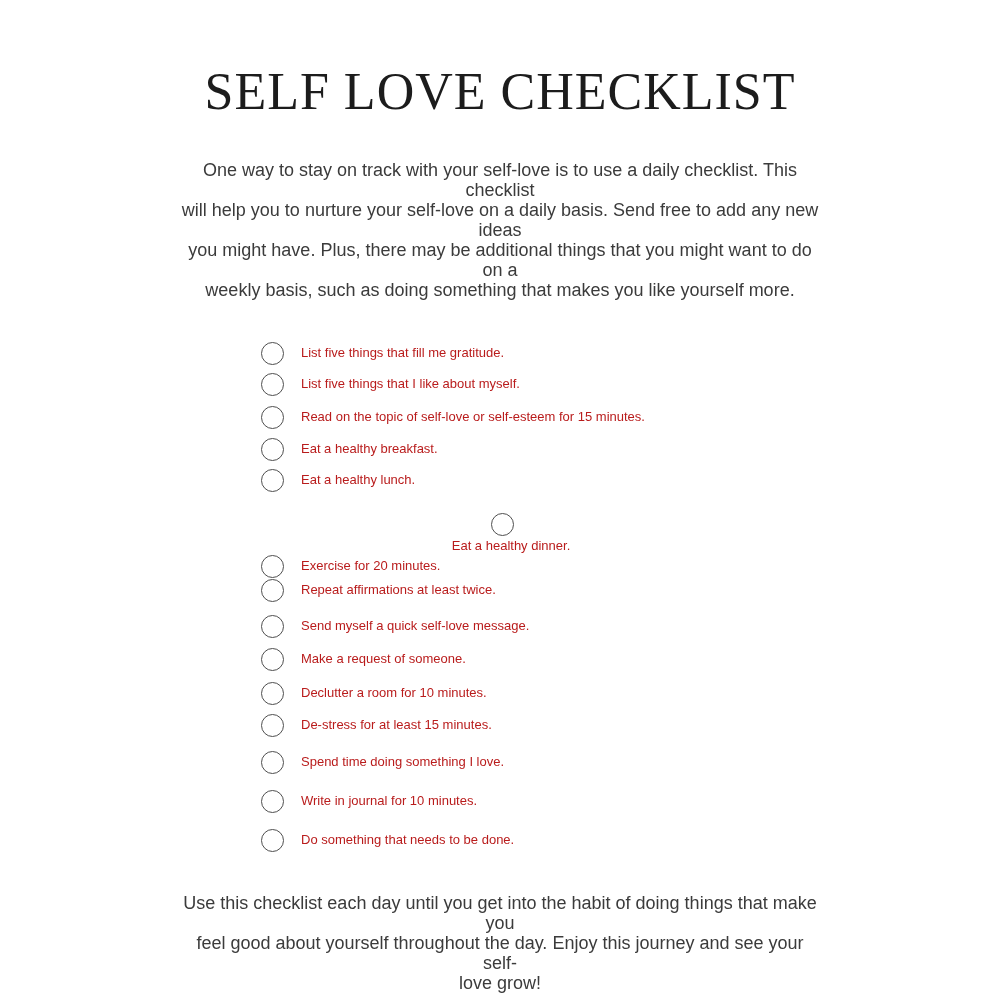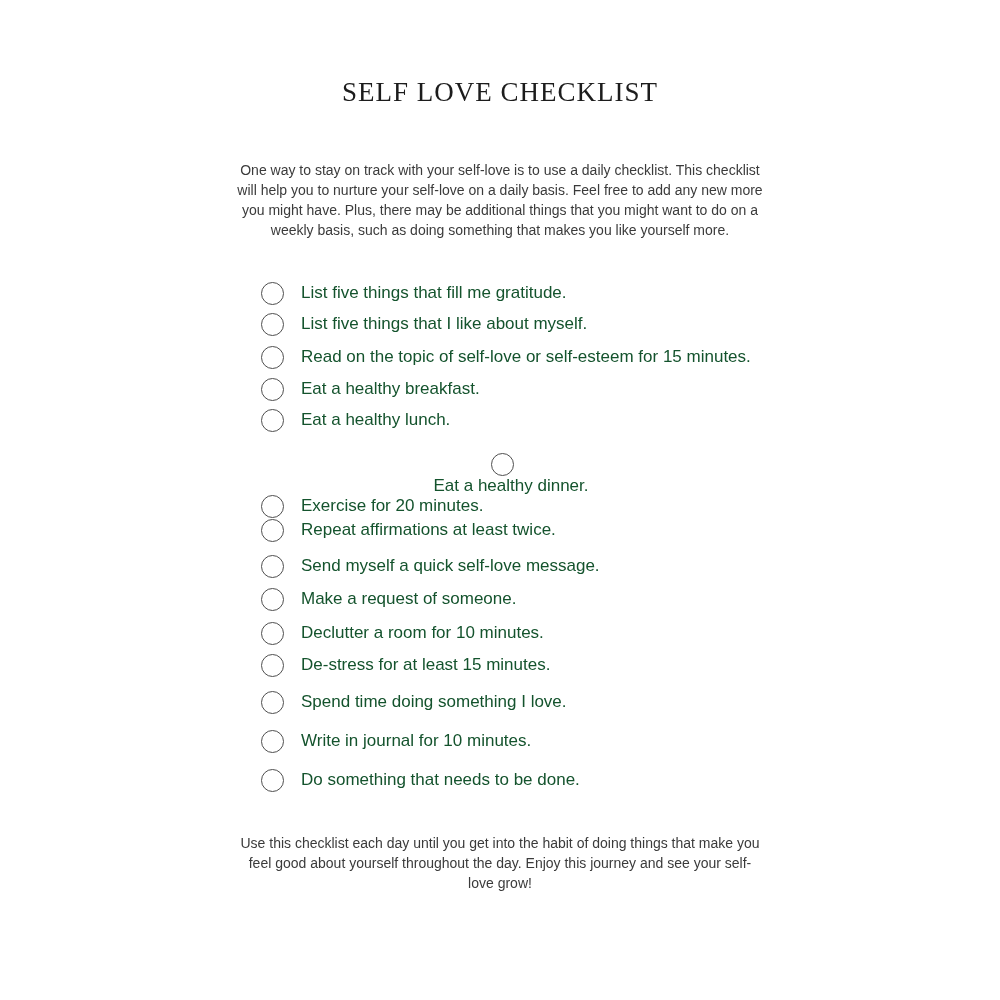--- a/index.html
+++ b/index.html
@@ -16,30 +16,30 @@
     font-family: "Liberation Sans", sans-serif;
     color: #3b3b3b;
     box-sizing: border-box;
     padding-top: 68px;
   }
   .page-title {
     margin: 0;
     text-align: center;
     font-family: "Liberation Serif", serif;
     font-weight: 400;
-    font-size: 27px;
+    font-size: 52px;
     line-height: 48px;
     letter-spacing: 1px;
     color: #1c1c1c;
   }
   .paragraph {
     margin: 0 auto;
     width: 640px;
     text-align: center;
-    font-size: 14px;
+    font-size: 18px;
     line-height: 20px;
     color: #3b3b3b;
   }
   .intro { margin-top: 44px; }
   .para-line { display: block; }
   .checklist {
     margin-top: 41px;
     margin-left: 261px;
     width: 500px;
   }
@@ -52,23 +52,23 @@
     flex: 0 0 auto;
     width: 21px;
     height: 21px;
     border: 1.5px solid #4f4f4f;
     border-radius: 50%;
     background: #ffffff;
     margin-right: 17px;
     cursor: pointer;
   }
   .item-label {
-    font-size: 17px;
+    font-size: 13px;
     line-height: 20px;
-    color: #14532d;
+    color: #b91c1c;
     white-space: nowrap;
   }
   .check-row:nth-child(1)  { margin-bottom: 7px; }
   .check-row:nth-child(2)  { margin-bottom: 9px; }
   .check-row:nth-child(3)  { margin-bottom: 8px; }
   .check-row:nth-child(4)  { margin-bottom: 7px; }
   .check-row:nth-child(5)  { margin-bottom: 21px; }
   .check-row:nth-child(6)  { margin-bottom: 17px; flex-direction: column; }
   .check-row:nth-child(7)  { }
   .check-row:nth-child(8)  { margin-bottom: 12px; }
@@ -83,21 +83,21 @@
 </style>
 </head>
 <body>
 
 <div class="page">
 
   <h1 class="page-title">SELF LOVE CHECKLIST</h1>
 
   <div class="paragraph intro">
     <span class="para-line">One way to stay on track with your self-love is to use a daily checklist. This checklist</span>
-    <span class="para-line">will help you to nurture your self-love on a daily basis. Feel free to add any new more</span>
+    <span class="para-line">will help you to nurture your self-love on a daily basis. Send free to add any new ideas</span>
     <span class="para-line">you might have. Plus, there may be additional things that you might want to do on a</span>
     <span class="para-line">weekly basis, such as doing something that makes you like yourself more.</span>
   </div>
 
   <div class="checklist">
 
     <div class="check-row">
       <span class="checkbox-circle"></span>
       <span class="item-label">List five things that fill me gratitude.</span>
     </div>

